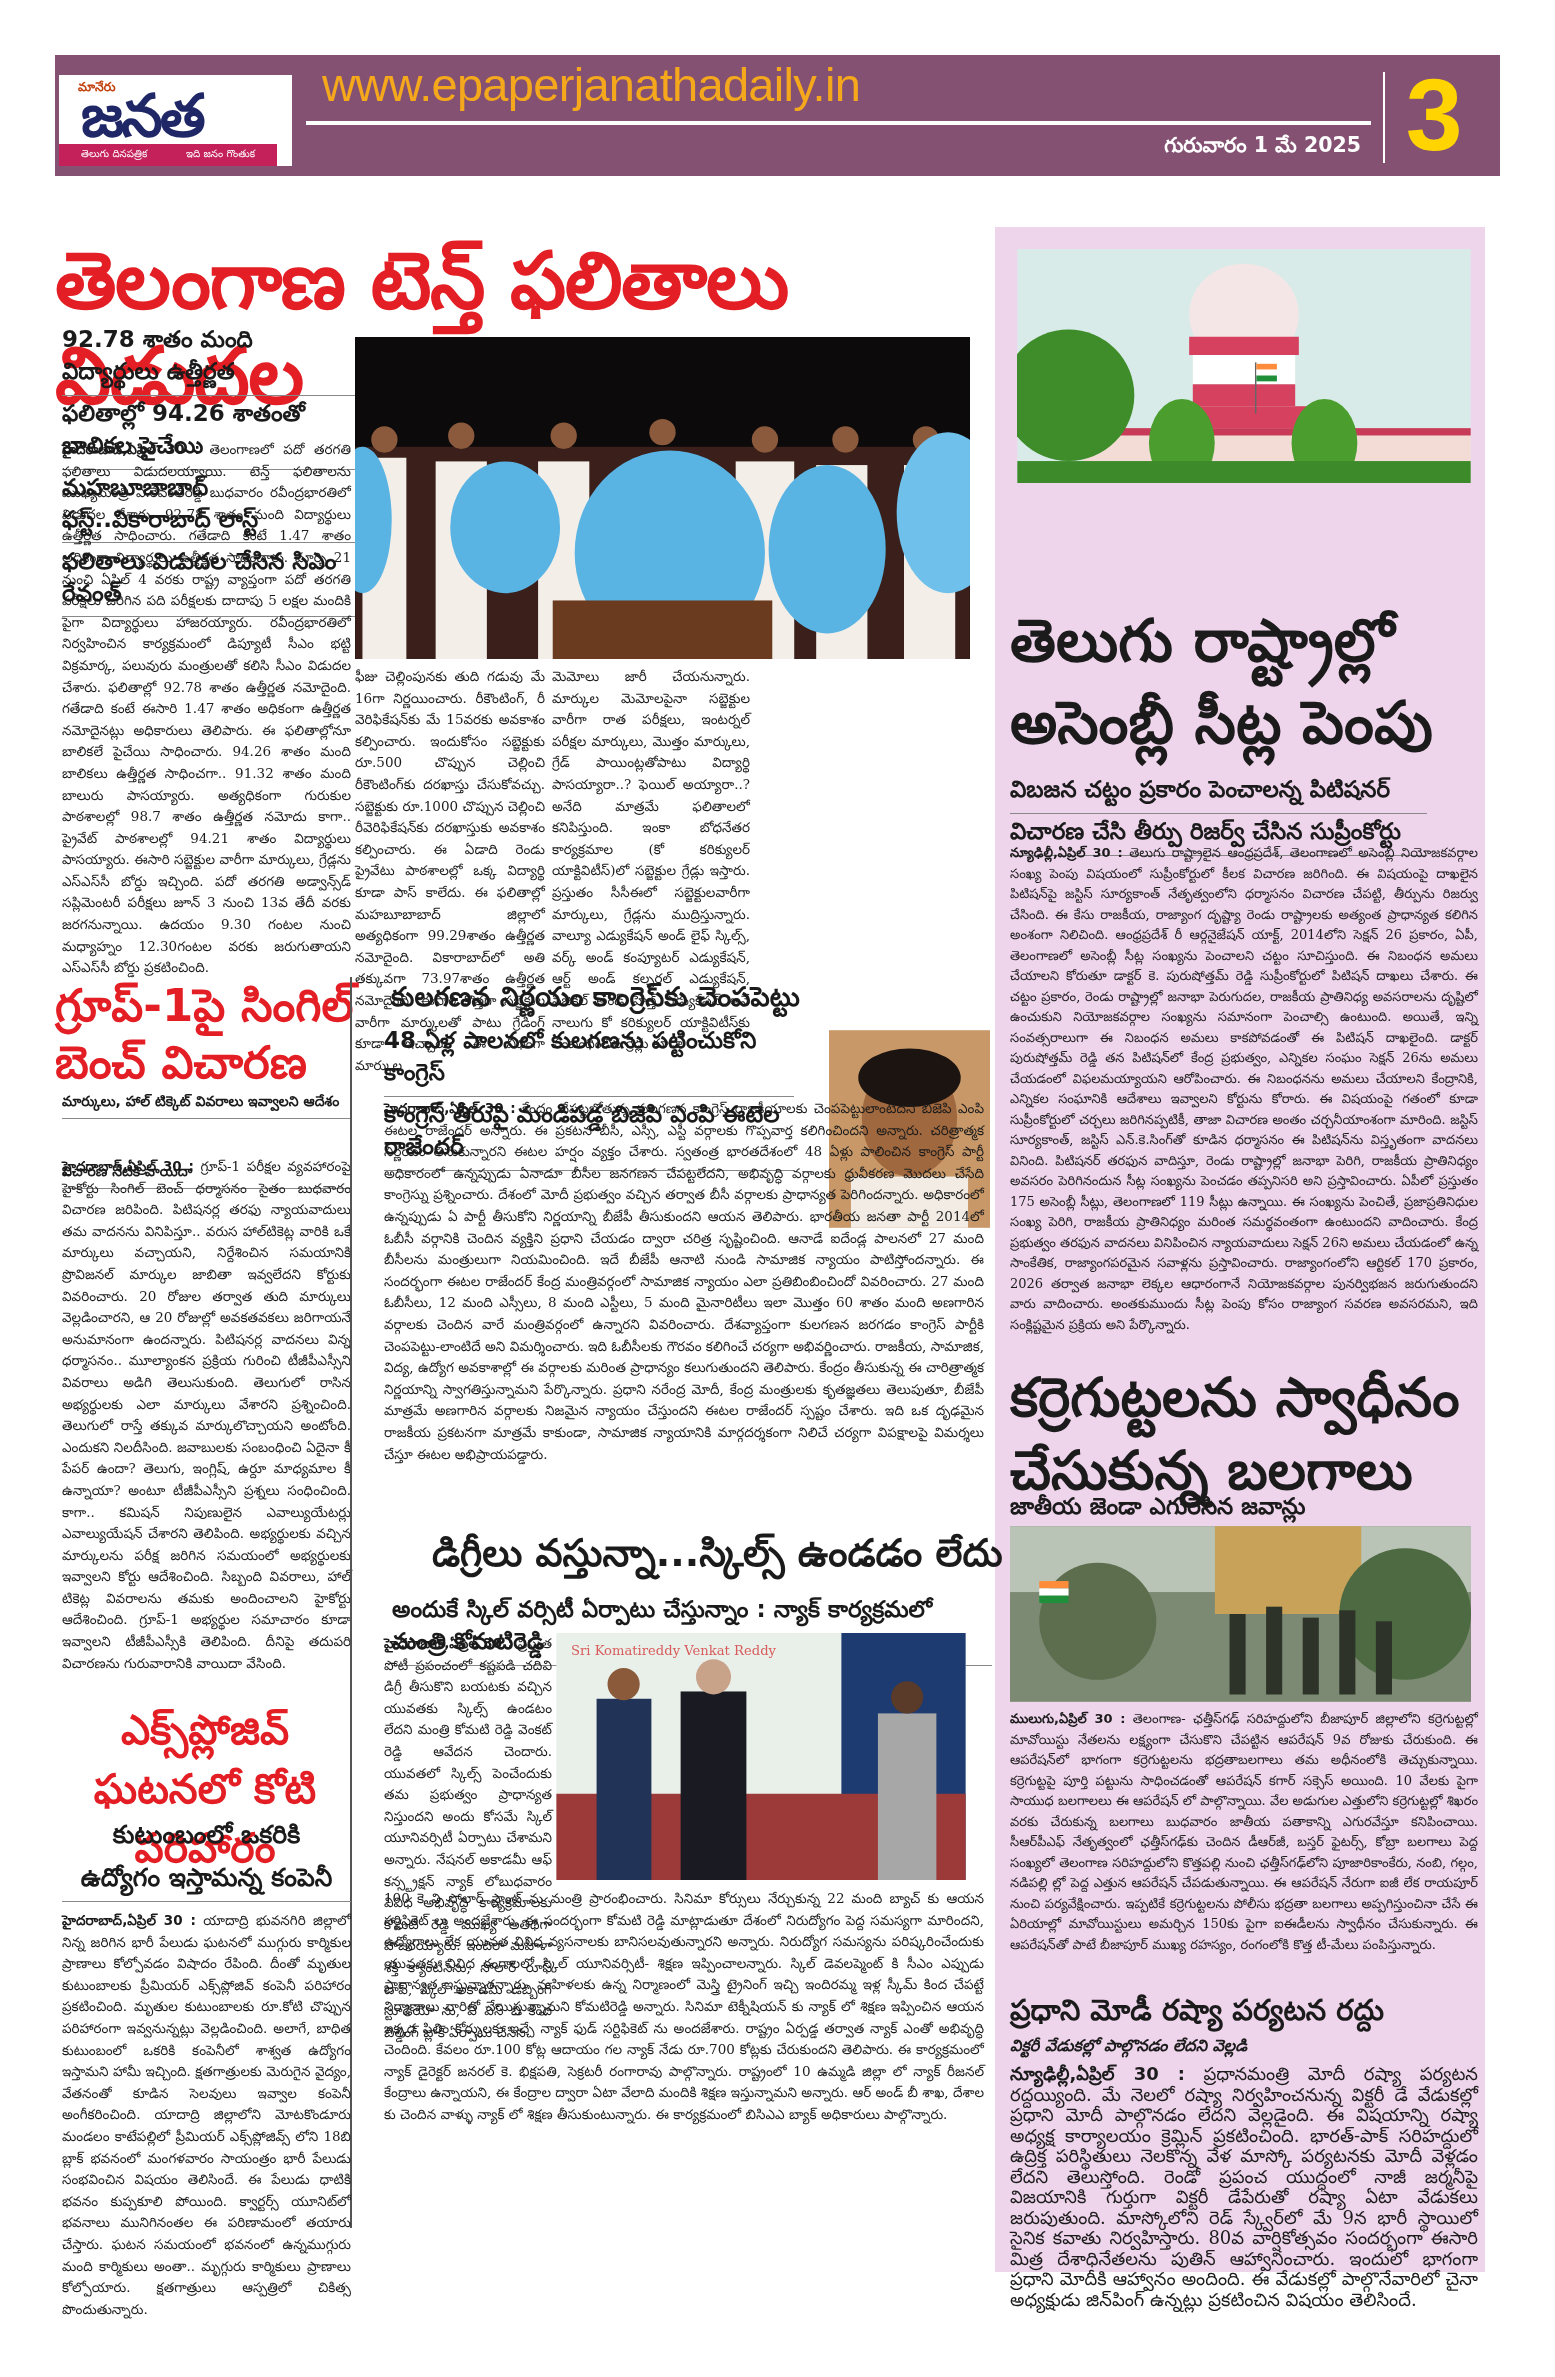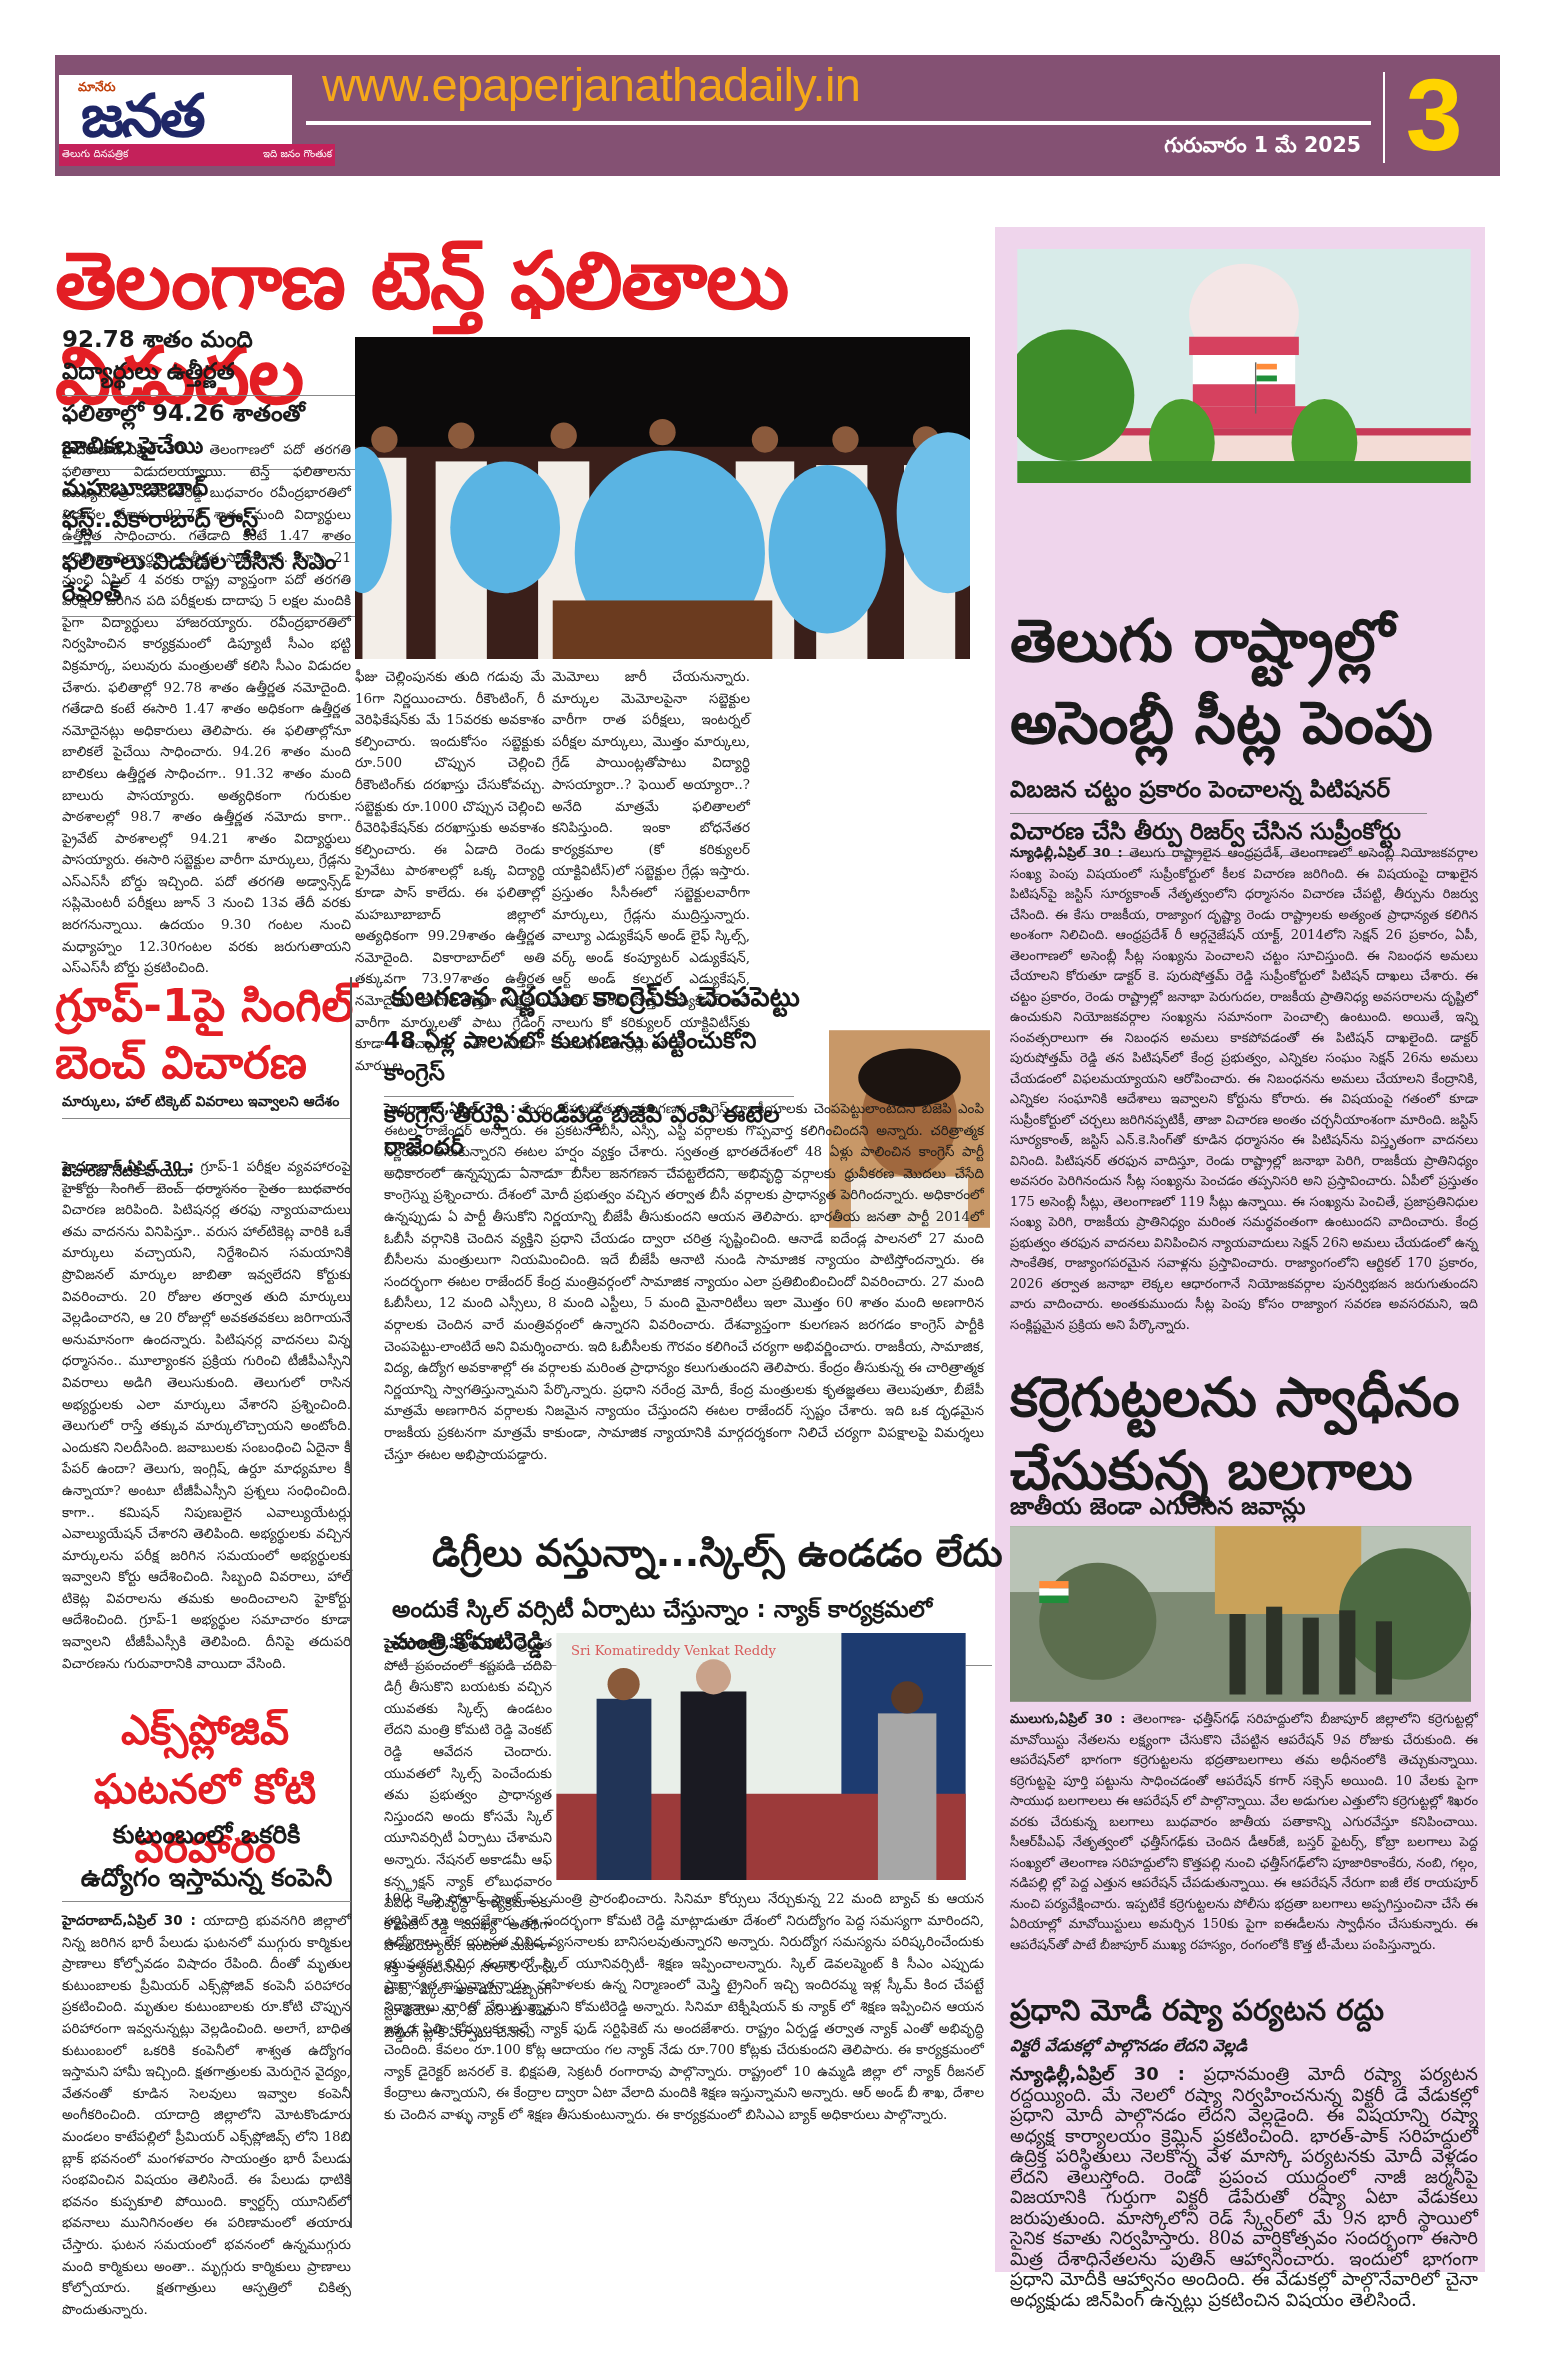--- a/index.html
+++ b/index.html
@@ -3,21 +3,21 @@
 <meta charset="utf-8">
 <style>
   html,body{margin:0;padding:0;background:#ffffff;}
   body{width:1556px;height:2377px;position:relative;overflow:hidden;font-family:"DejaVu Sans",sans-serif;color:#1b1b1b;}
   .abs{position:absolute;}
   
   #masthead{left:55px;top:55px;width:1445px;height:121px;background:#845173;}
   #logo{left:59px;top:75px;width:233px;height:91px;background:#fff;}
   #logo .top{position:absolute;left:19px;top:4.4px;font-size:12.4px;color:#c2410c;font-weight:bold;}
   #logo .main{position:absolute;left:22px;top:4.4px;font-size:59px;font-weight:bold;color:#1f2767;letter-spacing:-2.9px;line-height:73px;}
-  #logo .strip{position:absolute;left:0;bottom:0;width:276px;height:22px;background:#c4215a;color:#fff;font-size:10.2px;display:flex;justify-content:space-between;align-items:center;padding:0 3px;box-sizing:border-box;}
+  #logo .strip{position:absolute;left:0;bottom:0;width:218px;height:22px;background:#c4215a;color:#fff;font-size:10.2px;display:flex;justify-content:space-between;align-items:center;padding:0 22px;box-sizing:border-box;}
   #site-url{left:322px;top:57px;width:1024px;font-family:"Liberation Sans",sans-serif;font-size:47px;color:#f5a81b;letter-spacing:-0.7px;}
   #mast-rule{left:306px;top:121px;width:1065px;height:3.7px;background:#fff;}
   #mast-vrule{left:1383px;top:72px;width:2.2px;height:91px;background:#fff;}
   #date-text{left:1039px;top:133px;width:322px;text-align:right;font-size:20.5px;font-weight:bold;color:#fff;}
   #page-number{left:1394px;top:60px;width:80px;text-align:center;font-family:"Liberation Sans",sans-serif;font-size:102px;font-weight:bold;color:#ffd400;line-height:110px;}
 
   .red-head{color:#e31e24;font-weight:bold;}
   .black-head{color:#1b1b1b;font-weight:bold;}
   .sub{font-weight:bold;font-size:23px;border-bottom:1.5px solid #888;padding:4.4px 0;}
   .body{font-size:13.5px;line-height:21.6px;text-align:justify;font-family:"DejaVu Serif",serif;}

